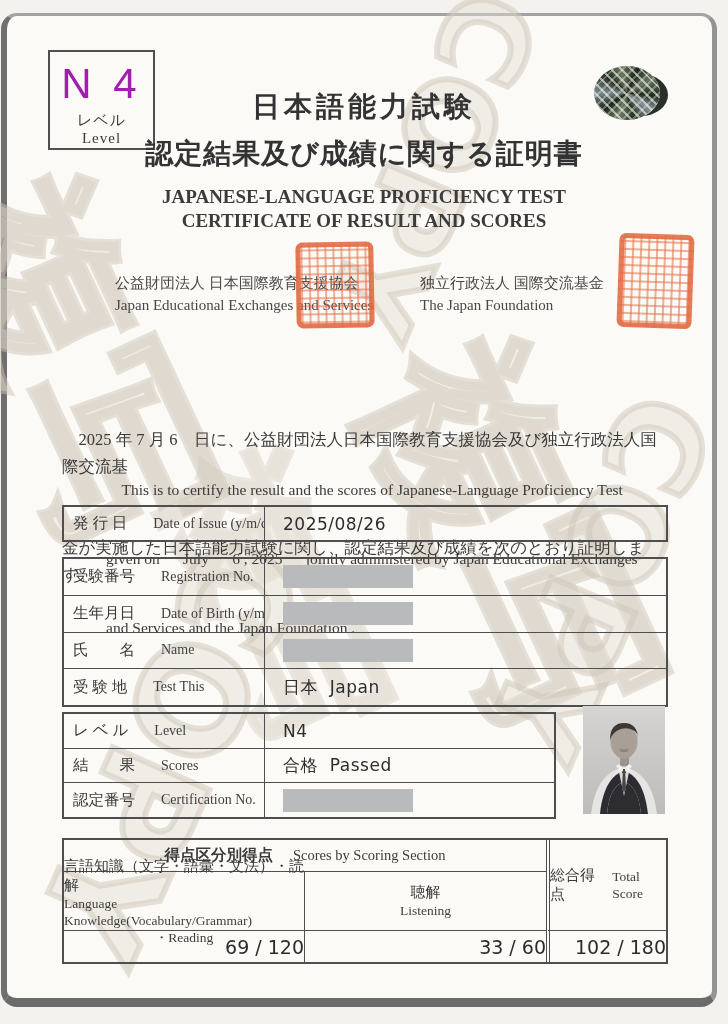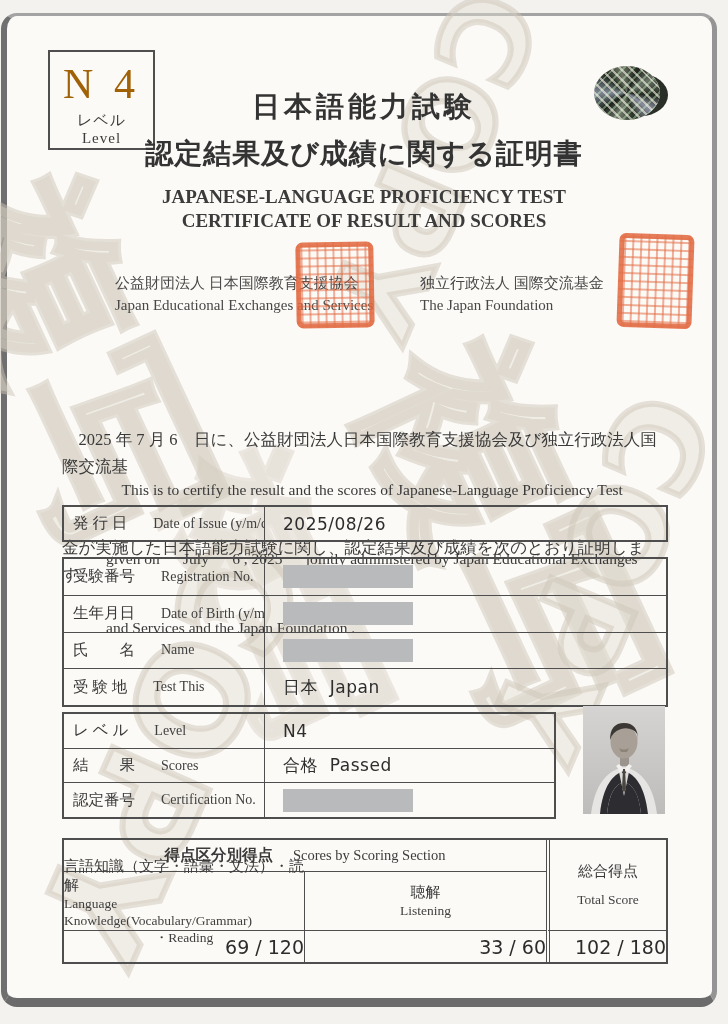--- a/index.html
+++ b/index.html
@@ -26,22 +26,22 @@
     transform-origin:left top;
   }
   .content { position:absolute; inset:0; z-index:2; }
 
   
   .level-box {
     position:absolute; left:48px; top:50px; width:107px; height:100px;
     border:2px solid #4f4f4f; text-align:center;
   }
   .level-box .lv {
-    margin-top:8px; font-family:Liberation Serif, serif;
-    font-size:42px; letter-spacing:5px; color:#a16207;
+    margin-top:8px; font-family:Liberation Sans, sans-serif;
+    font-size:42px; letter-spacing:5px; color:#a21caf;
   }
   .level-box .cap { font-size:15px; color:#3c3c3c; margin-top:3px; letter-spacing:1px; }
 
   
   .holo {
     position:absolute; left:594px; top:66px; width:66px; height:54px; border-radius:50%;
     background:conic-gradient(from 25deg,#20251f,#6b7468 35deg,#232a20 70deg,#8c8ea0 100deg,#2a3326 140deg,#747d6e 175deg,#1d231b 210deg,#7e8694 245deg,#242b21 285deg,#6e7566 320deg,#20251f);
     box-shadow:14px 2px 0 -6px #2a2f28;
   }
   .holo::after {
@@ -108,21 +108,21 @@
     grid-template-columns:241px 241px 1fr; grid-template-rows:32px 59px 1fr;
   }
   .sc-header {
     grid-column:1/3; grid-row:1; border-bottom:1.5px solid #4e4e4e;
     display:flex; align-items:center; justify-content:center; gap:20px;
   }
   .sc-header .ja { font-size:15.5px; font-weight:bold; color:#3a3a3a; }
   .sc-header .en { font-size:14.5px; color:#3d3d3d; }
   .sc-total {
     grid-column:3; grid-row:1/3; border-left:4px double #4e4e4e; border-bottom:1.5px solid #4e4e4e;
-    display:flex; flex-direction:column; align-items:center; justify-content:center; gap:10px;
+    display:flex; flex-direction:row; align-items:center; justify-content:center; gap:10px;
   }
   .sc-sec { grid-row:2; border-bottom:1.5px solid #4e4e4e; display:flex; flex-direction:column; align-items:center; justify-content:center; }
   .sc-sec1 { grid-column:1; border-right:1.5px solid #4e4e4e; }
   .sc-sec2 { grid-column:2; }
   .sc-sec .ja, .sc-total .ja { font-size:15px; color:#3a3a3a; }
   .sc-sec .en, .sc-total .en { font-size:13.5px; color:#3f3f3f; line-height:17px; }
   .sc-score { display:flex; align-items:center; justify-content:flex-end; }
   .sc-s1 { grid-column:1; grid-row:3; border-right:1.5px solid #4e4e4e; }
   .sc-s2 { grid-column:2; grid-row:3; }
   .sc-s3 { grid-column:3; grid-row:3; border-left:4px double #4e4e4e; }

